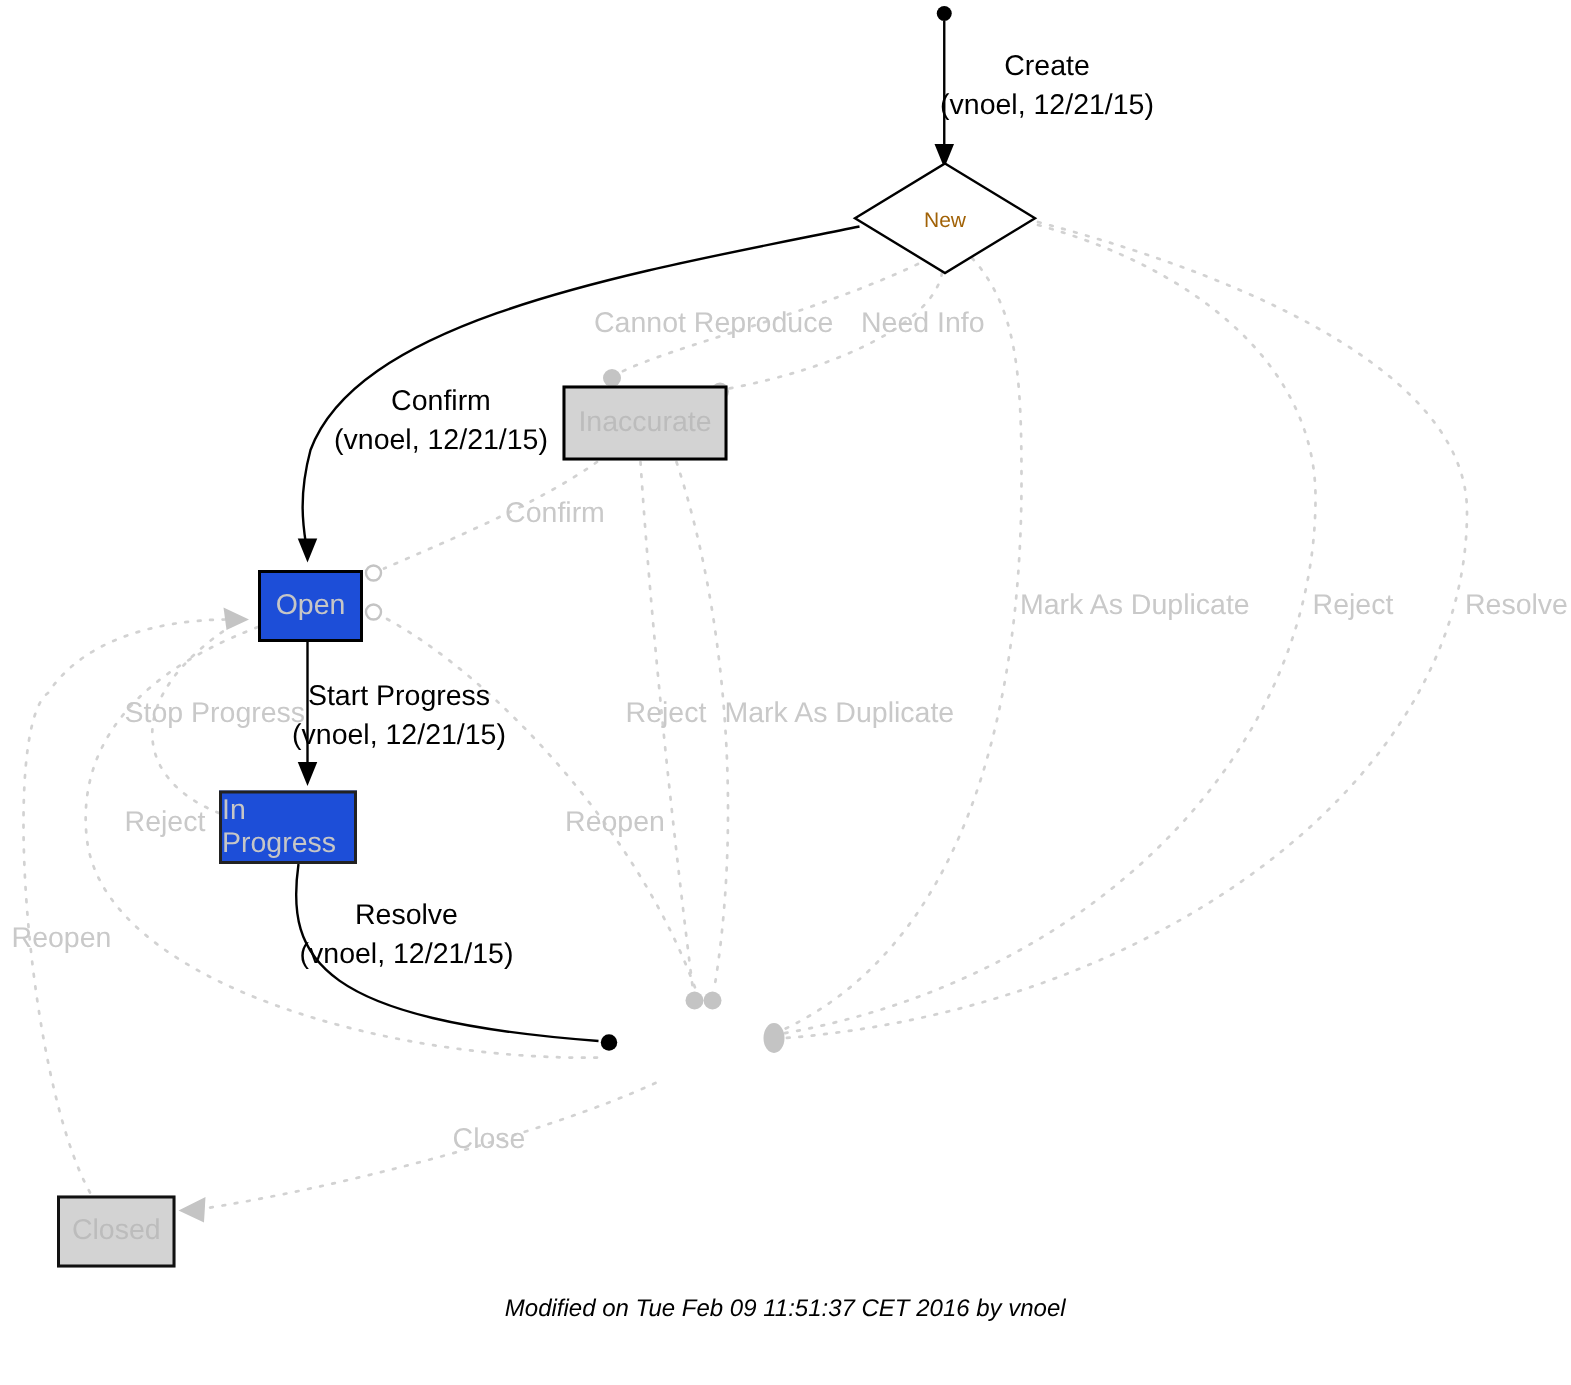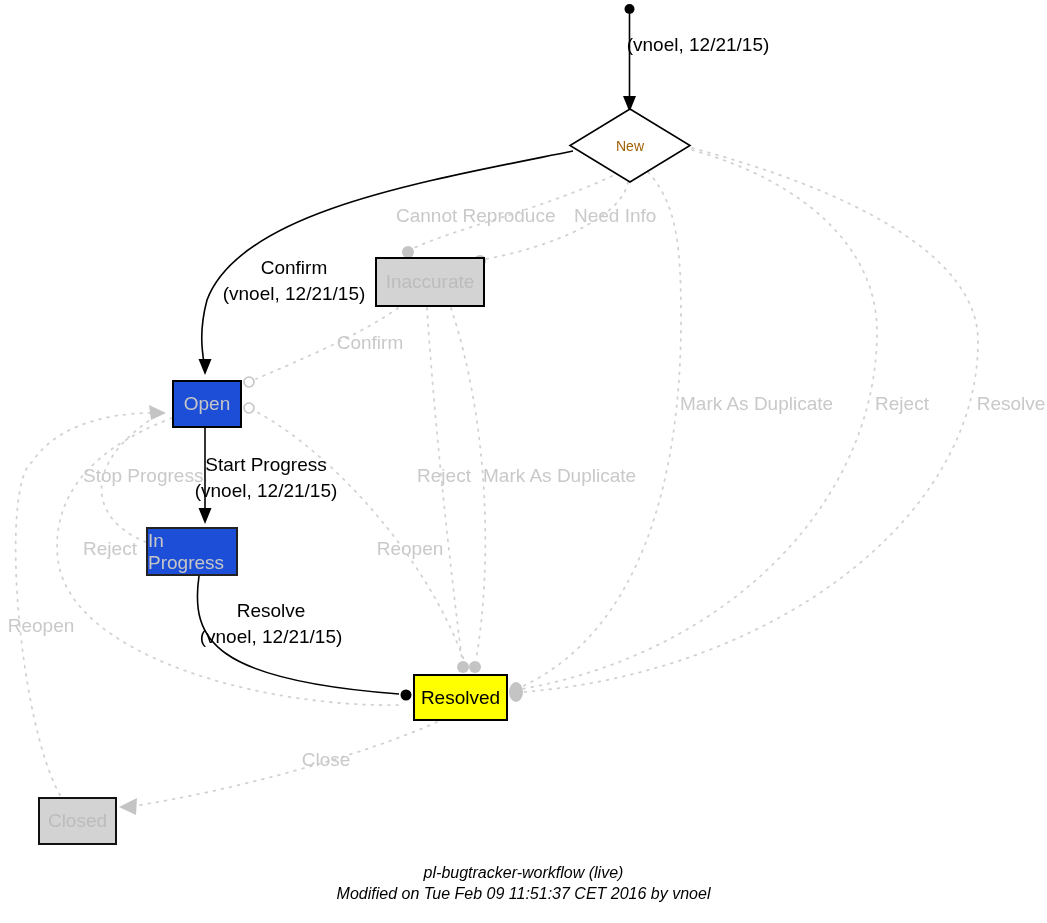--- a/index.html
+++ b/index.html
@@ -84,25 +84,25 @@
   </svg>
 
   <div class="diamond-label" style="left:570px;top:134px;width:120px;height:24px;">New</div>
 
   <div class="state-box box-gray" style="left:375px;top:257px;width:110px;height:50px;">Inaccurate</div>
 
   <div class="state-box box-white" style="left:172px;top:380px;width:70px;height:48px;">Open</div>
 
   <div class="state-box box-white" style="left:146px;top:527px;width:92px;height:49px;border-color:#222;">In Progress</div>
 
-  <div class="state-box box-yellow" style="left:413px;top:674px;width:95px;height:47px;">Resolved</div>
 
   <div class="state-box box-gray" style="left:38px;top:797px;width:79px;height:48px;border-color:#111;">Closed</div>
 
   <div class="edge-label active" style="left:618px;top:32px;width:160px;">
+    <div>Create</div>
     <div>(vnoel, 12/21/15)</div>
   </div>
 
   <div class="edge-label active" style="left:214px;top:255px;width:160px;">
     <div>Confirm</div>
     <div>(vnoel, 12/21/15)</div>
   </div>
 
   <div class="edge-label active" style="left:186px;top:452px;width:160px;">
     <div>Start Progress</div>
@@ -122,17 +122,16 @@
   <div class="edge-label inactive" style="left:976px;top:393px;width:70px;">Resolve</div>
   <div class="edge-label inactive" style="left:413px;top:465px;width:62px;">Reject</div>
   <div class="edge-label inactive" style="left:483px;top:465px;width:150px;">Mark As Duplicate</div>
   <div class="edge-label inactive" style="left:83px;top:465px;width:118px;">Stop Progress</div>
   <div class="edge-label inactive" style="left:83px;top:538px;width:54px;">Reject</div>
   <div class="edge-label inactive" style="left:376px;top:538px;width:68px;">Reopen</div>
   <div class="edge-label inactive" style="left:5px;top:615px;width:72px;">Reopen</div>
   <div class="edge-label inactive" style="left:301px;top:749px;width:50px;">Close</div>
 
   <div class="footer">
-    <div>pl-bugtracker-workflow (live)</div>
     <div>Modified on Tue Feb 09 11:51:37 CET 2016 by vnoel</div>
   </div>
 
 </div>
 
 </body></html>

